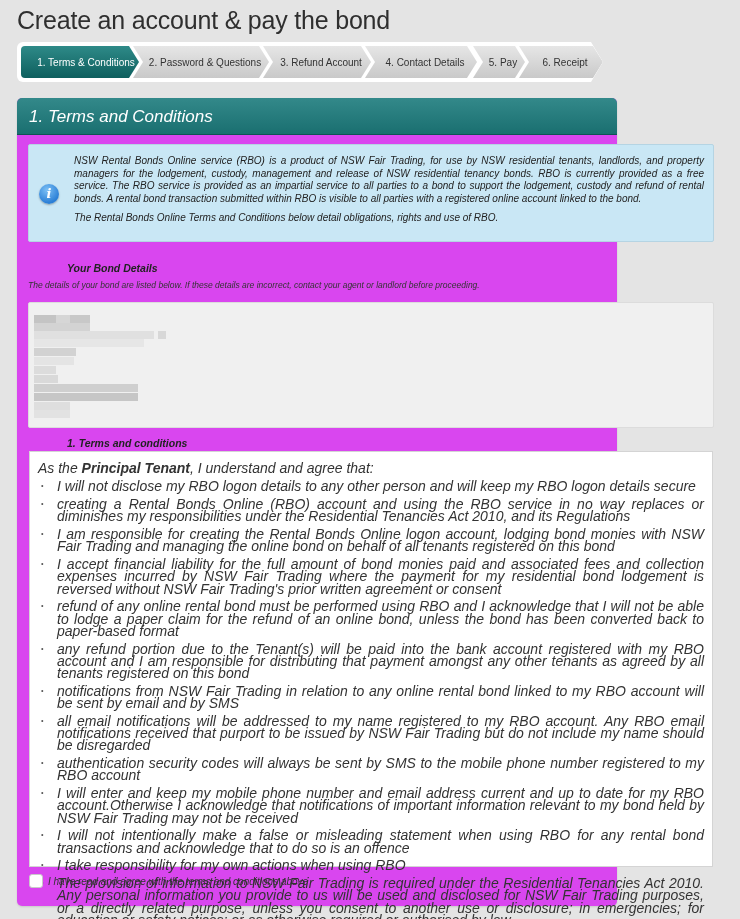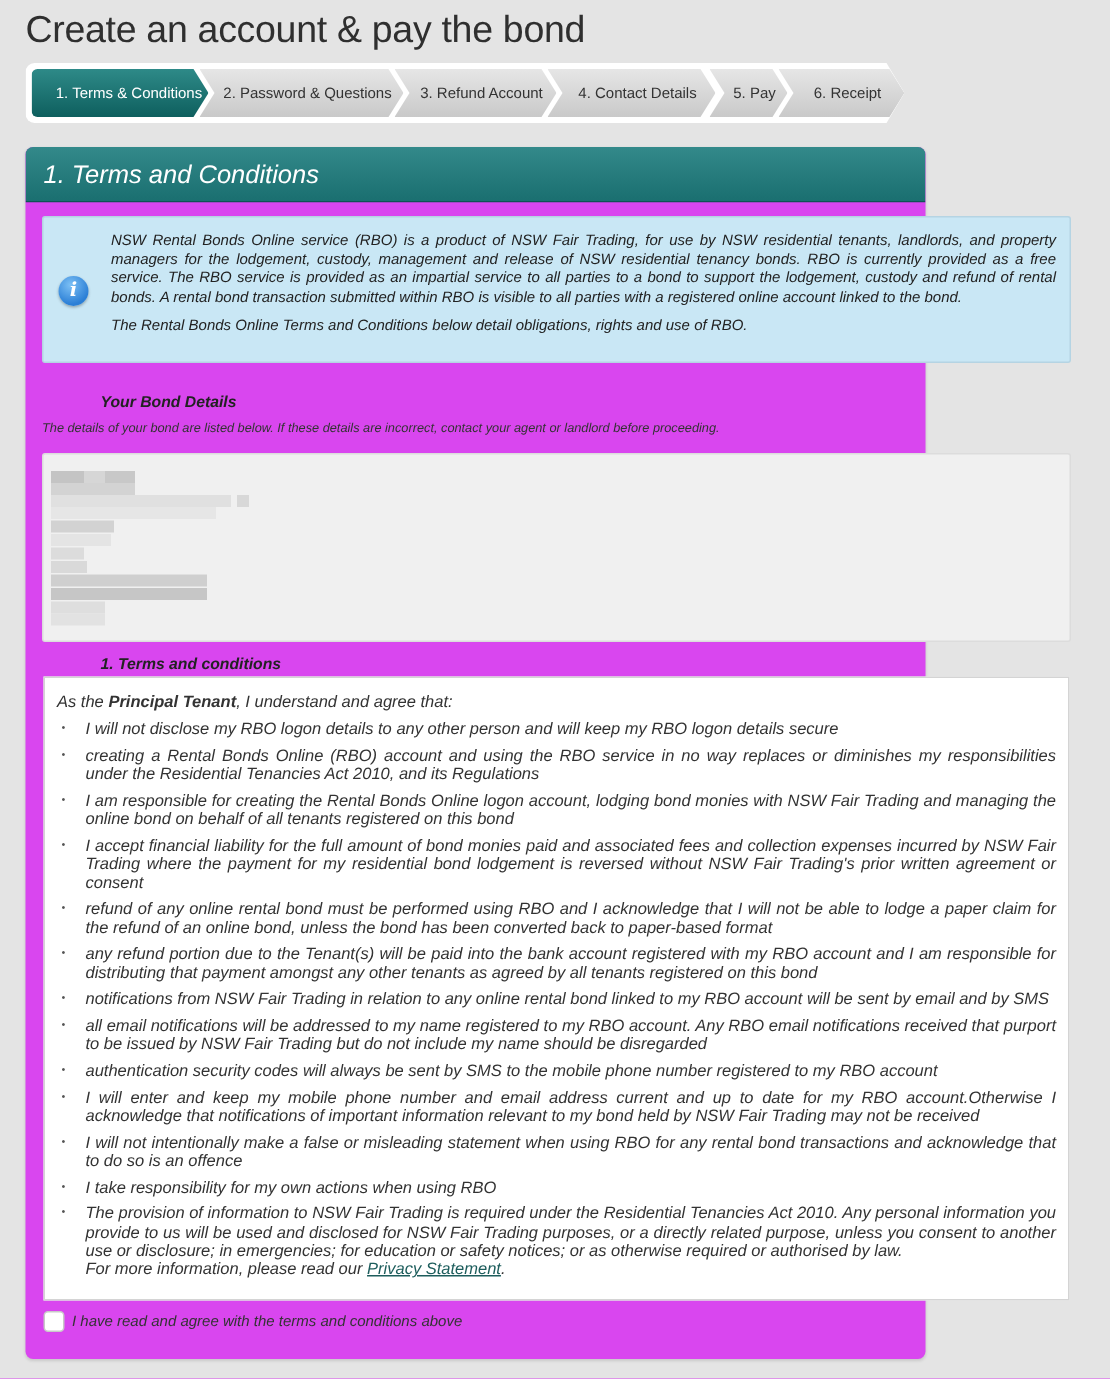--- a/index.html
+++ b/index.html
@@ -95,21 +95,21 @@
     border-radius: 2px;
     overflow: hidden;
   }
   .blur-row { position: absolute; left: 5px; height: 8px; }
   .blur-row span { display: inline-block; height: 8px; background: #cfcfcf; margin-right: 0; }
   .terms-box {
     position: absolute; left: 12px; top: 353px; width: 684px; height: 416px;
     background: #fff;
     border: 1px solid #d4d4d4;
     padding: 10px 8px 0 8px;
-    font-size: 11px; color: #333; line-height: 12.3px;
+    font-size: 14px; color: #333; line-height: 12.3px;
   }
   .terms-intro { margin-bottom: 6px; }
   .terms-list { list-style: none; }
   .terms-list li {
     position: relative; padding-left: 19px; margin-bottom: 5.4px;
     text-align: justify;
   }
   .terms-list li::before {
     content: "•"; position: absolute; left: 3px; top: 0; font-size: 7px; color: #555;
   }

